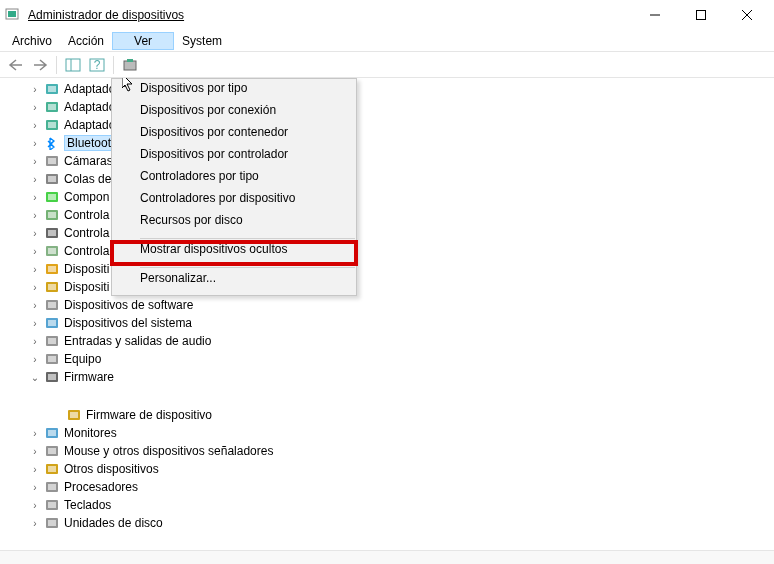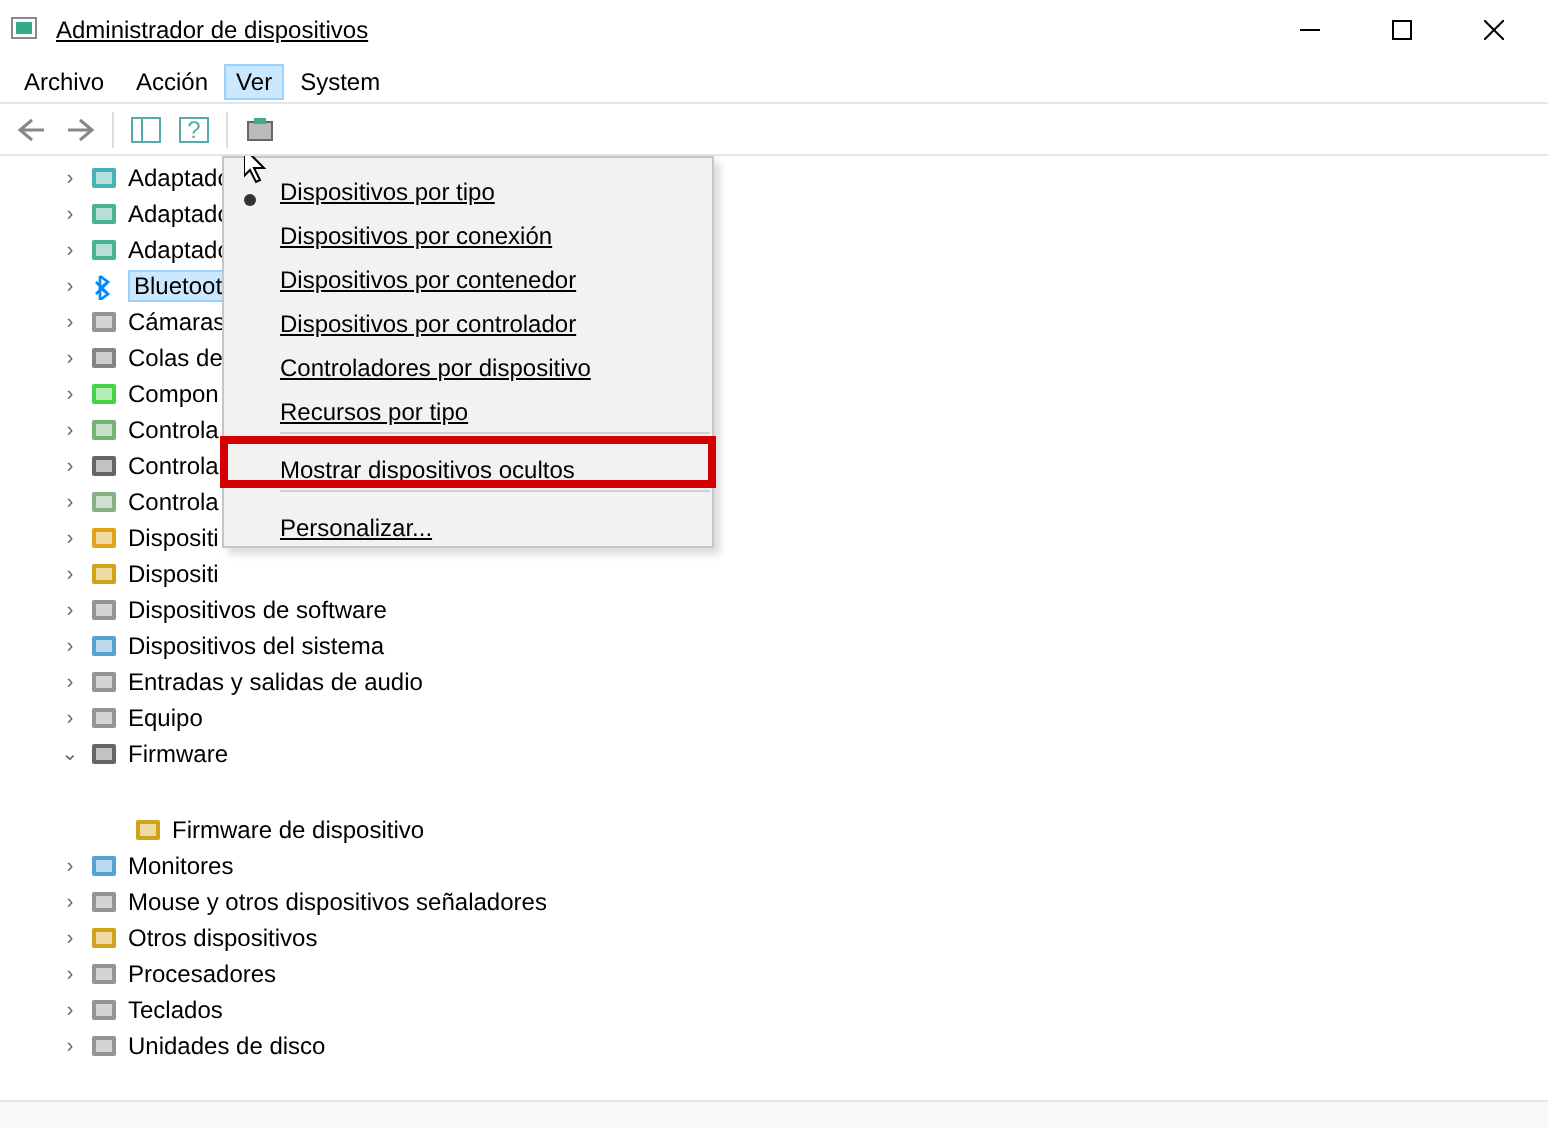--- a/index.html
+++ b/index.html
@@ -4,21 +4,21 @@
 <style>
   * { margin: 0; padding: 0; box-sizing: border-box; font-family: "Segoe UI", Tahoma, sans-serif; font-size: 12px; }
   body { background: #fff; width: 774px; height: 564px; overflow: hidden; }
   .titlebar { display: flex; align-items: center; height: 30px; padding: 0 4px; }
   .titlebar .icon { width: 16px; height: 16px; margin-right: 6px; }
   .titlebar .title { flex: 1; padding-left: 2px; text-decoration: underline; }
   .win-controls { display: flex; }
   .win-btn { width: 46px; height: 30px; display: flex; align-items: center; justify-content: center; }
   .menubar { display: flex; height: 22px; align-items: center; padding: 0 4px; border-bottom: 1px solid #e5e5e5; position: relative; }
   .menu-item { padding: 2px 8px; cursor: default; }
-  .menu-item.active { background: #cce8ff; border: 1px solid #99d1ff; padding: 1px 5px; }
+  .menu-item.active { background: #cce8ff; border: 1px solid #99d1ff; padding: 1px 21px; }
   .toolbar { display: flex; align-items: center; height: 26px; padding: 0 4px; gap: 0; border-bottom: 1px solid #e5e5e5; }
   .tool-btn { padding: 2px 4px; display: flex; align-items: center; justify-content: center; }
   .tool-sep { width: 1px; height: 18px; background: #ddd; margin: 0 4px; }
   .content { position: relative; height: calc(564px - 30px - 22px - 26px); overflow: hidden; padding: 2px 0; }
   .tree { padding-left: 6px; }
   .tree-row { display: flex; align-items: center; height: 18px; padding-left: 6px; white-space: nowrap; }
   .tree-row .expander { width: 14px; text-align: center; color: #666; font-size: 10px; }
   .tree-row .node-icon { width: 16px; height: 16px; margin: 0 4px 0 2px; display: flex; align-items: center; justify-content: center; }
   .tree-row.indent1 { padding-left: 22px; }
   .tree-row.indent2 { padding-left: 44px; margin-top: 20px; }
@@ -27,21 +27,21 @@
     position: absolute;
     top: 0; 
     left: 111px;
     width: 246px;
     background: #f2f2f2;
     border: 1px solid #c6c6c6;
     box-shadow: 3px 3px 4px rgba(0,0,0,0.15);
     z-index: 10;
     padding: 2px 0;
   }
-  .dd-item { height: 22px; display: flex; align-items: flex-end; padding-left: 28px; cursor: default; position: relative; text-decoration: underline; }
+  .dd-item { height: 22px; display: flex; align-items: flex-start; padding-left: 28px; cursor: default; position: relative; }
   .dd-item .bullet { position: absolute; left: 10px; width: 6px; height: 6px; background: #333; border-radius: 50%; }
   .dd-sep { height: 1px; background: #d0d0d0; margin: 3px 1px 3px 28px; }
   .dd-item.hl { outline: 4px solid #d40000; outline-offset: -2px; }
   .cursor-ptr { position: absolute; left: 122px; top: -4px; z-index: 20; pointer-events: none; }
   svg { display: block; }
   .scrollbar-bottom { position:absolute; bottom:0; left:0; right:0; height:14px; border-top:1px solid #e5e5e5; background:#f8f8f8;}
 </style>
 </head>
 <body>
 
@@ -129,24 +129,27 @@
     <div class="dd-item">
         <span>Dispositivos por conexión</span>
       </div>
     <div class="dd-item">
         <span>Dispositivos por contenedor</span>
       </div>
     <div class="dd-item">
         <span>Dispositivos por controlador</span>
       </div>
     <div class="dd-item">
+        <span>Controladores por tipo</span>
+      </div>
+    <div class="dd-item">
         <span>Controladores por dispositivo</span>
       </div>
     <div class="dd-item">
-        <span>Recursos por tipo</span>
+        <span>Recursos por disco</span>
       </div>
     <div class="dd-sep"></div>
     <div class="dd-item hl">
         <span>Mostrar dispositivos ocultos</span>
       </div>
     <div class="dd-sep"></div>
     <div class="dd-item">
         <span>Personalizar...</span>
       </div>
   </div>

